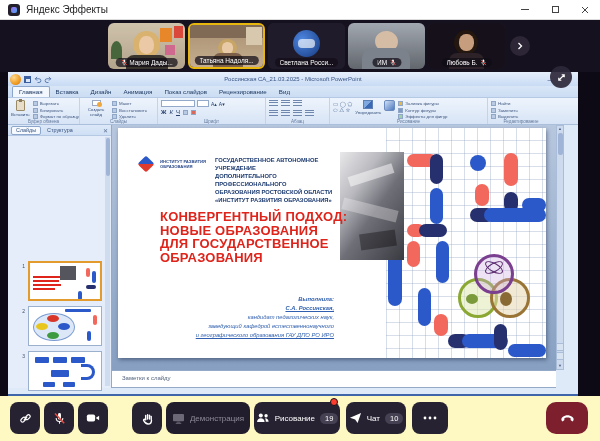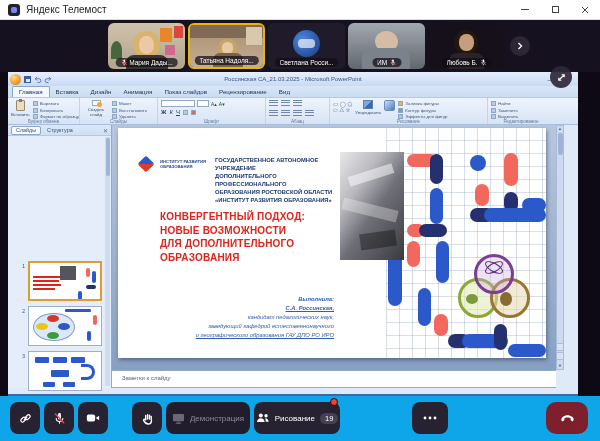--- a/index.html
+++ b/index.html
@@ -122,21 +122,21 @@
   .pill{position:absolute;border-radius:10px;}
   .dot{position:absolute;border-radius:50%;}
   .photo{position:absolute;left:222px;top:24px;width:64px;height:108px;background:linear-gradient(125deg,#e8e8ea 0%,#b9b9bf 30%,#6f6f78 55%,#3a3a41 100%);overflow:hidden;}
   .photo i{position:absolute;display:block;}
   .photo .a1{left:8px;top:18px;width:46px;height:10px;background:rgba(255,255,255,.5);transform:rotate(-18deg);}
   .photo .a2{left:2px;top:52px;width:56px;height:12px;background:rgba(255,255,255,.3);transform:rotate(14deg);}
   .photo .a3{left:20px;top:80px;width:36px;height:16px;background:rgba(0,0,0,.35);transform:rotate(-8deg);}
   .logo-cube{position:absolute;left:22px;top:30px;width:12px;height:12px;background:linear-gradient(135deg,#2b59c9 50%,#e0392e 50%);transform:rotate(45deg);border-radius:2px;}
   .logo-text{position:absolute;left:42px;top:31px;font-size:4.2px;line-height:5px;font-weight:bold;color:#2a4a8c;}
   .org{position:absolute;left:97px;top:28px;width:130px;font-size:5.8px;line-height:8px;font-weight:bold;color:#1c3a70;}
-  .stitle{position:absolute;left:42px;top:82px;font-size:10px;line-height:13.5px;font-weight:bold;color:#df241b;letter-spacing:.2px;}
+  .stitle{position:absolute;left:42px;top:82px;font-size:13px;line-height:13.5px;font-weight:bold;color:#df241b;letter-spacing:.2px;}
   .author{position:absolute;left:50px;top:167px;width:166px;text-align:right;font-size:5.8px;line-height:9px;font-style:italic;color:#2f5fae;}
   .author .b{font-weight:bold;}
   .author .u{text-decoration:underline;font-weight:bold;}
   .emblem{position:absolute;left:340px;top:126px;width:76px;height:72px;}
   .emblem i{position:absolute;border-radius:50%;display:block;}
   .em-top{left:16px;top:0;width:40px;height:40px;border:3px solid #7a3f8f;background:rgba(205,175,225,.35);}
   .em-left{left:0;top:24px;width:40px;height:40px;border:3px solid #8aa832;background:rgba(226,233,180,.55);}
   .em-right{left:32px;top:24px;width:40px;height:40px;border:3px solid #9a7434;background:rgba(232,215,176,.55);}
   .em-atom{left:26px;top:9px;width:20px;height:9px;border:1.5px solid #5a2a6e;border-radius:50%;transform:rotate(30deg);}
   .em-atom2{left:26px;top:9px;width:20px;height:9px;border:1.5px solid #5a2a6e;border-radius:50%;transform:rotate(-30deg);}
@@ -146,37 +146,37 @@
   .notes{position:absolute;left:104px;top:245px;width:444px;height:18px;background:#fff;border-top:1px solid #93a9c7;border-bottom:1px solid #93a9c7;}
   .notes span{position:absolute;left:10px;top:4px;font-size:6px;color:#55657e;}
 
   .expand-btn{position:absolute;left:550px;top:-4px;width:22px;height:22px;border-radius:50%;background:rgba(46,40,58,.92);display:flex;align-items:center;justify-content:center;z-index:5;}
 
   
   .presenter-pill{position:absolute;left:50%;transform:translateX(-50%);top:381px;background:rgba(112,110,118,.9);border-radius:8px;padding:2px 9px;z-index:6;}
   .presenter-pill span{font-size:8px;color:#f4f3f6;white-space:nowrap;}
 
   
-  .bottombar{position:absolute;left:0;top:396px;width:600px;height:45px;background:#0ea5e9;}
+  .bottombar{position:absolute;left:0;top:396px;width:600px;height:45px;background:#fef9c3;}
   .bbtn{position:absolute;top:6px;height:32px;border-radius:8px;background:#272231;display:flex;align-items:center;justify-content:center;gap:5px;}
   .bbtn svg{display:block;}
   .blabel{font-size:8px;color:#fff;}
   .blabel.dim{color:#8e8a98;}
   .badge{background:#454052;border-radius:8px;padding:1px 5px;font-size:7.5px;color:#fff;}
   .hangup{background:#7e1f2d;border-radius:10px;}
   .reddot{position:absolute;left:330px;top:2px;width:8px;height:8px;border-radius:50%;background:#ff3d2e;border:1.5px solid #16121f;z-index:3;}
 </style>
 </head>
 <body>
 
 <div class="app">
 
   <div class="titlebar">
     <span class="tm-icon"></span>
-    <span class="tm-title">Яндекс Телемост</span>
+    <span class="tm-title">Яндекс Эффекты</span>
     <div class="win-controls">
       <span class="wc">
           <i class="minbar"></i>
         </span>
       <span class="wc">
           <i class="maxbox"></i>
         </span>
       <span class="wc">
         <svg width="8" height="8" viewBox="0 0 8 8">
             <path d="M1 1l6 6M7 1l-6 6" stroke="#444" stroke-width="1"></path>
@@ -522,22 +522,22 @@
 
             <div class="org">
               <div>ГОСУДАРСТВЕННОЕ АВТОНОМНОЕ УЧРЕЖДЕНИЕ</div>
               <div>ДОПОЛНИТЕЛЬНОГО ПРОФЕССИОНАЛЬНОГО</div>
               <div>ОБРАЗОВАНИЯ РОСТОВСКОЙ ОБЛАСТИ</div>
               <div>«ИНСТИТУТ РАЗВИТИЯ ОБРАЗОВАНИЯ»</div>
             </div>
 
             <div class="stitle">
               <div>КОНВЕРГЕНТНЫЙ ПОДХОД:</div>
-              <div>НОВЫЕ ВОЗМОЖНОСТИ</div>
-              <div>ДЛЯ ДОПОЛНИТЕЛЬНОГО</div>
+              <div>НОВЫЕ ОБРАЗОВАНИЯ</div>
+              <div>ДЛЯ ГОСУДАРСТВЕННОЕ</div>
               <div>ОБРАЗОВАНИЯ</div>
             </div>
 
             <div class="author">
               <div class="b">Выполнила:</div>
               <div class="u">С.А. Россинская,</div>
               <div>кандидат педагогических наук,</div>
               <div>заведующий кафедрой естественнонаучного</div>
               <div class="u" style="font-weight:normal">и географического образования ГАУ ДПО РО ИРО</div>
             </div>
@@ -619,20 +619,27 @@
             <circle cx="5.5" cy="3.6" r="2.3"></circle>
             <path d="M1.2 11c0-2.6 2-4.2 4.3-4.2s4.3 1.6 4.3 4.2z"></path>
             <circle cx="11.5" cy="3.9" r="1.9"></circle>
             <path d="M10.4 6.9c2.2.1 4 1.6 4 3.9h-3.2c0-1.6-.3-2.9-.8-3.9z"></path>
           </g>
         </svg>
       <span class="blabel">Рисование</span>
       <span class="badge">19</span>
     </div>
     <div class="reddot"></div>
+    <div class="bbtn" style="left:346px;width:60px">
+      <svg width="13" height="12" viewBox="0 0 14 13">
+          <path d="M1 6.3L13 1 9.3 12 6.6 8 1 6.3z" fill="#fff"></path>
+        </svg>
+      <span class="blabel">Чат</span>
+      <span class="badge">10</span>
+    </div>
     <div class="bbtn" style="left:412px;width:36px">
       <svg width="14" height="4" viewBox="0 0 14 4">
           <g fill="#fff">
             <circle cx="2" cy="2" r="1.4"></circle>
             <circle cx="7" cy="2" r="1.4"></circle>
             <circle cx="12" cy="2" r="1.4"></circle>
           </g>
         </svg>
     </div>
     <div class="bbtn hangup" style="left:546px;width:42px">

